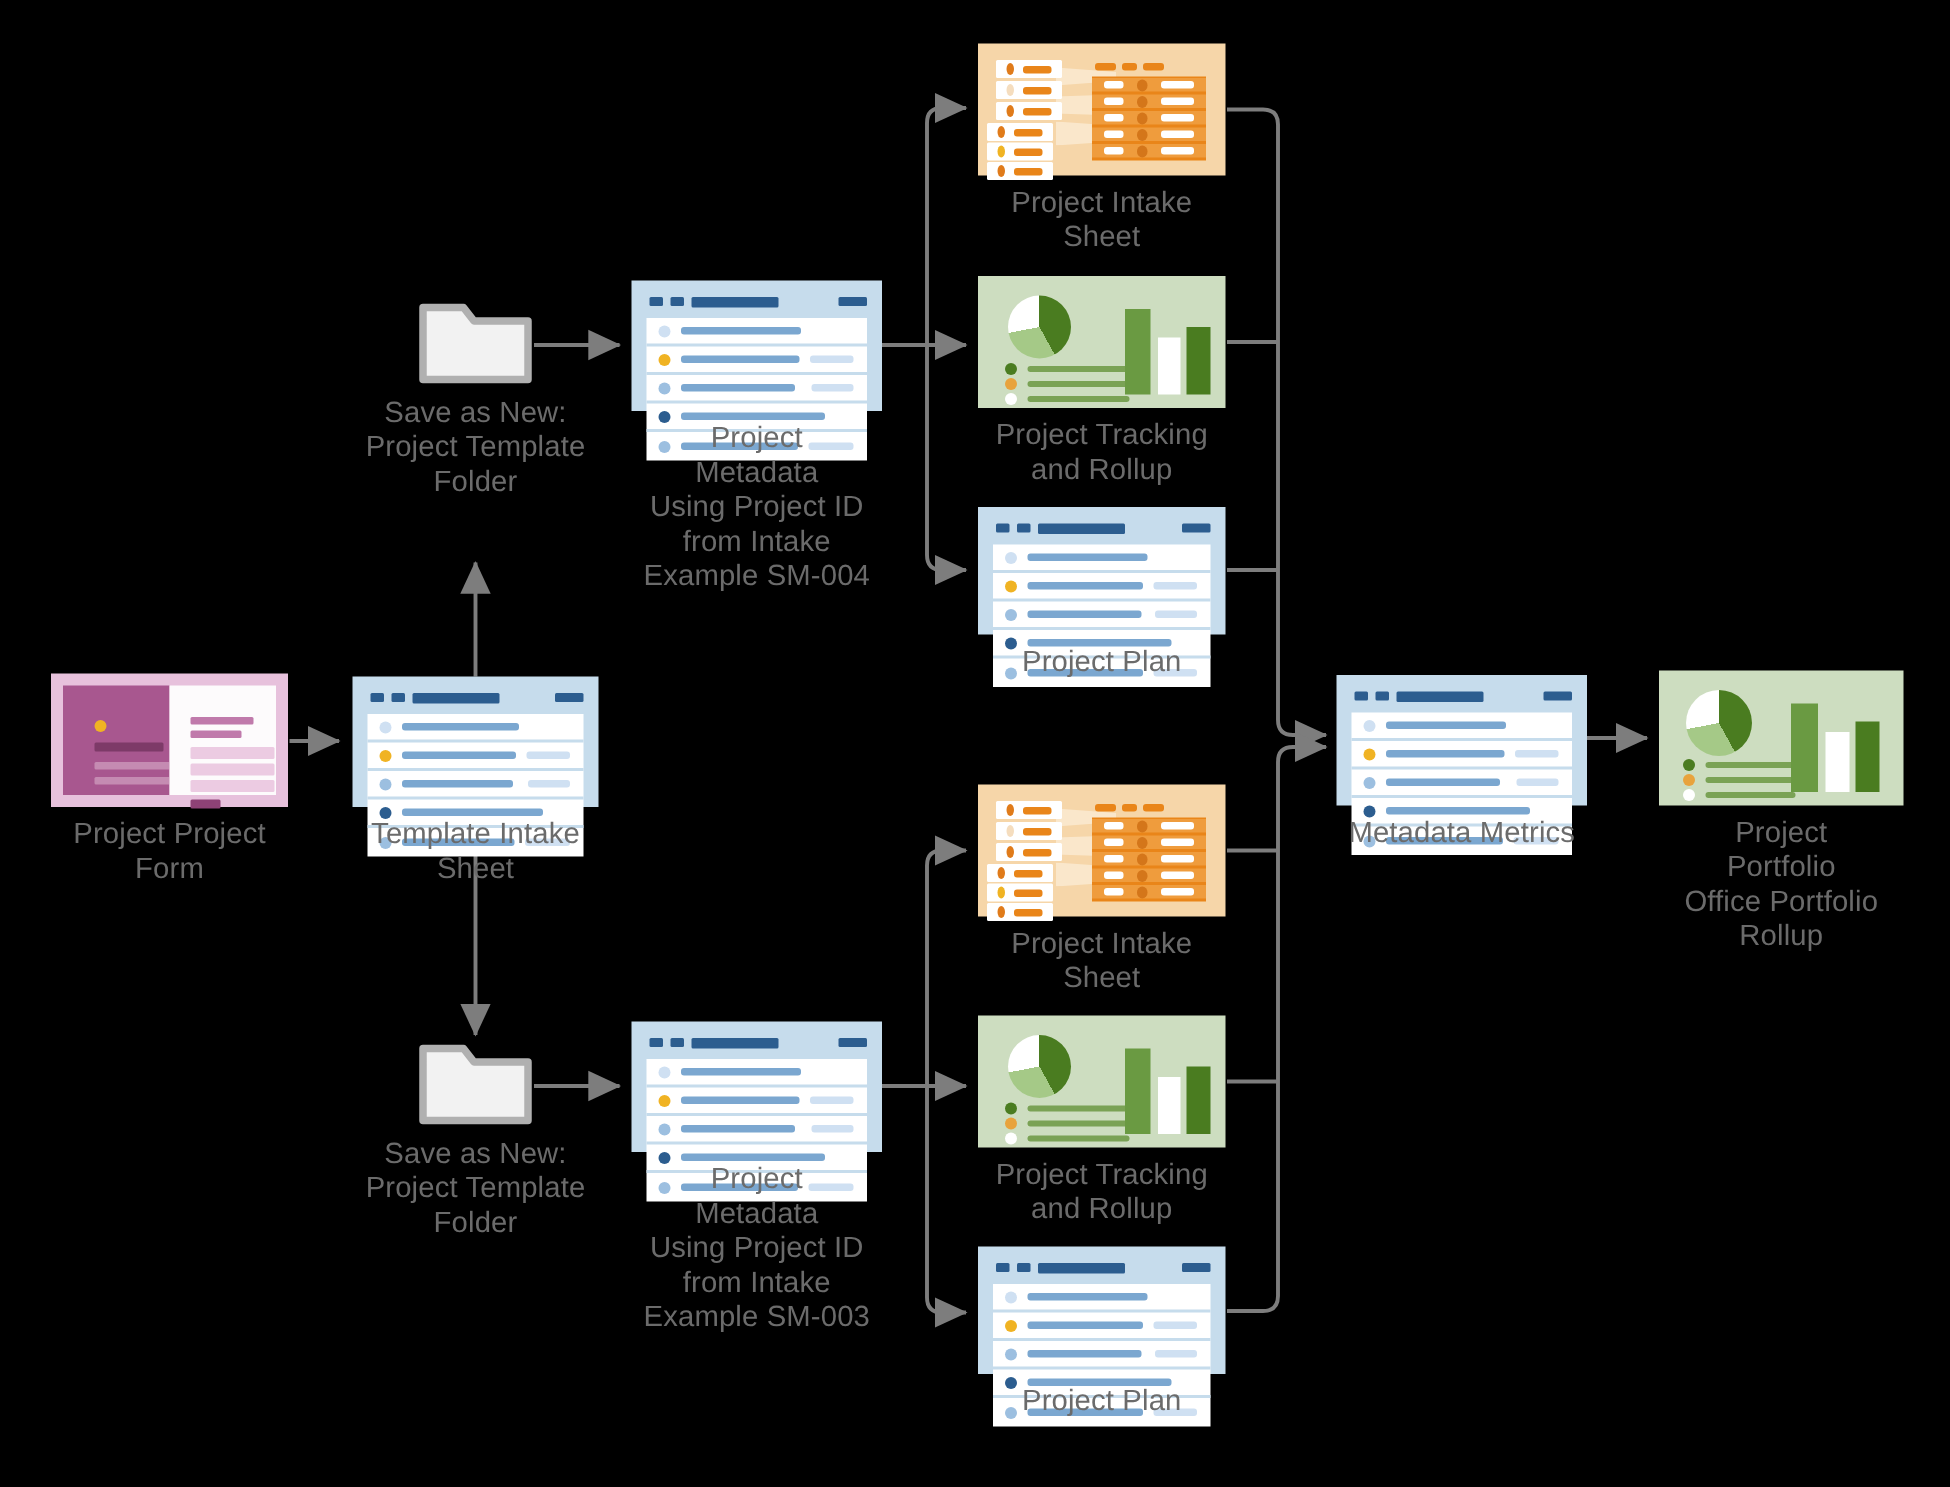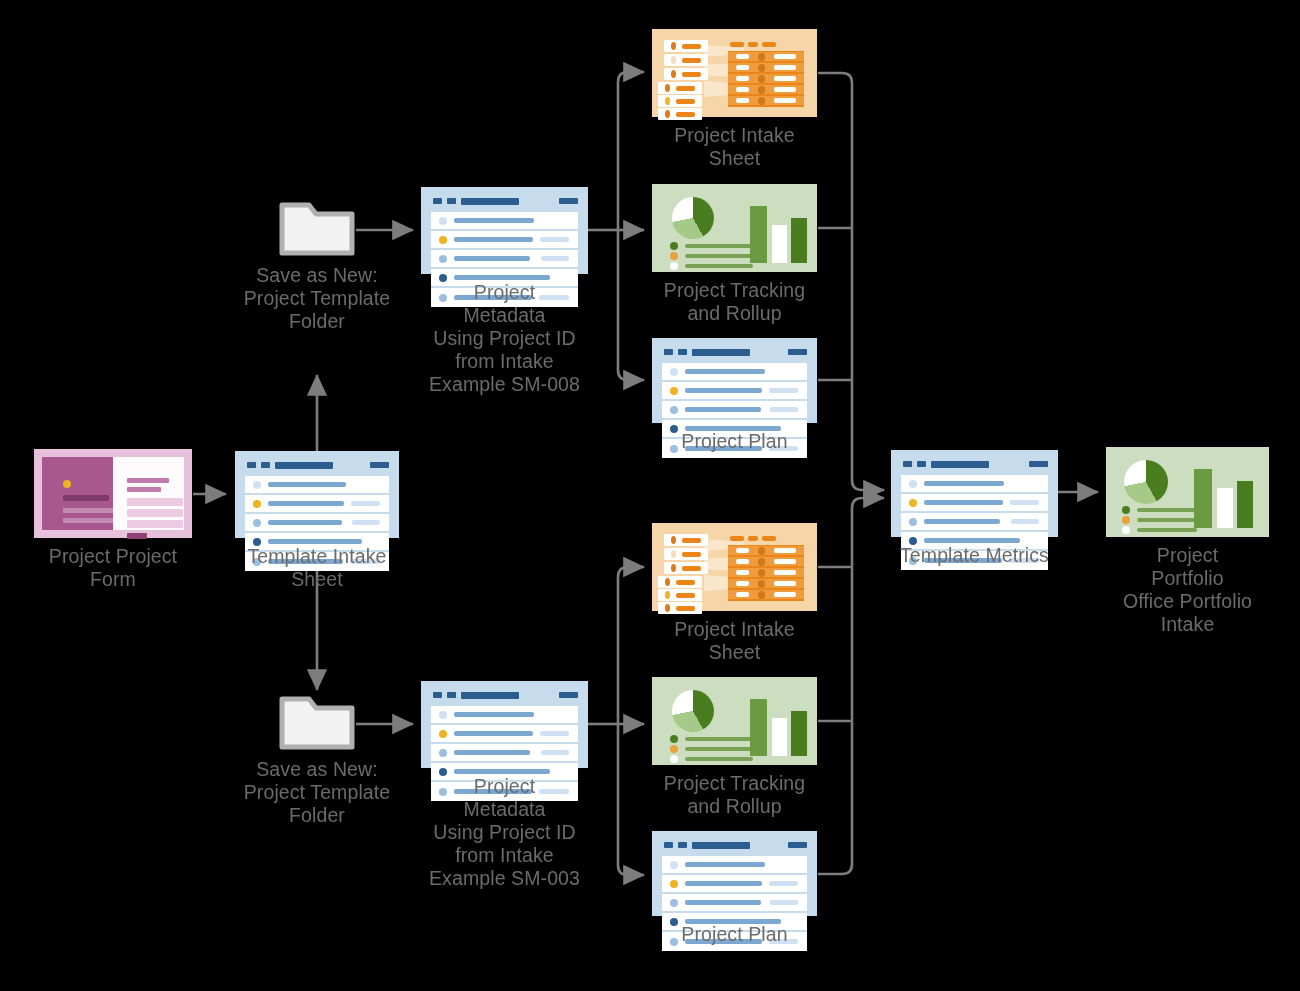--- a/index.html
+++ b/index.html
@@ -222,21 +222,21 @@
             <span class="line" style="width:78px;"></span>
             <span class="tail" style="width:30px;"></span>
           </div>
       </div>
     </div>
     <div class="cap" style="width:180px;">
       <div>Project</div>
       <div>Metadata</div>
       <div>Using Project ID</div>
       <div>from Intake</div>
-      <div>Example SM-008</div>
+      <div>Example SM-004</div>
     </div>
   </div>
 
   <div class="node" style="left:421px;top:681px;width:167px;">
     <div class="sheet" style="width:167px;height:87px;">
       <div class="hdr">
           <span class="hsq"></span>
           <span class="hsq"></span>
           <span class="hlong"></span>
           <span class="hend"></span>
@@ -572,21 +572,21 @@
             <span class="line" style="width:96px;"></span>
           </div>
         <div class="row">
             <span class="bullet" style="background:#9cbfe0;"></span>
             <span class="line" style="width:78px;"></span>
             <span class="tail" style="width:30px;"></span>
           </div>
       </div>
     </div>
     <div class="cap">
-      <div>Template Metrics</div>
+      <div>Metadata Metrics</div>
     </div>
   </div>
 
   <div class="node" style="left:1106px;top:447px;width:163px;">
     <div class="chart" style="width:163px;height:90px;">
       <div class="pie" style="left:18px;top:13px;width:44px;height:44px;
            background:conic-gradient(#4a7c20 0 42%, #a5c987 42% 72%, #ffffff 72% 100%);"></div>
       <div class="legrow" style="left:16px;top:59px;">
           <i style="background:#4a7c20;"></i>
           <b style="width:60px;"></b>
@@ -601,17 +601,17 @@
         </div>
       <span class="bar" style="left:88px;width:18px;height:59px;bottom:9px;background:#6a9a42;"></span>
       <span class="bar" style="left:111px;width:16px;height:40px;bottom:9px;background:#ffffff;"></span>
       <span class="bar" style="left:131px;width:16px;height:47px;bottom:9px;background:#4a7c20;"></span>
       <span class="bar" style="left:152px;width:0px;height:0;"></span>
     </div>
     <div class="cap" style="width:175px;">
       <div>Project</div>
       <div>Portfolio</div>
       <div>Office Portfolio</div>
-      <div>Intake</div>
+      <div>Rollup</div>
     </div>
   </div>
 
 </div>
 
 </body></html>

